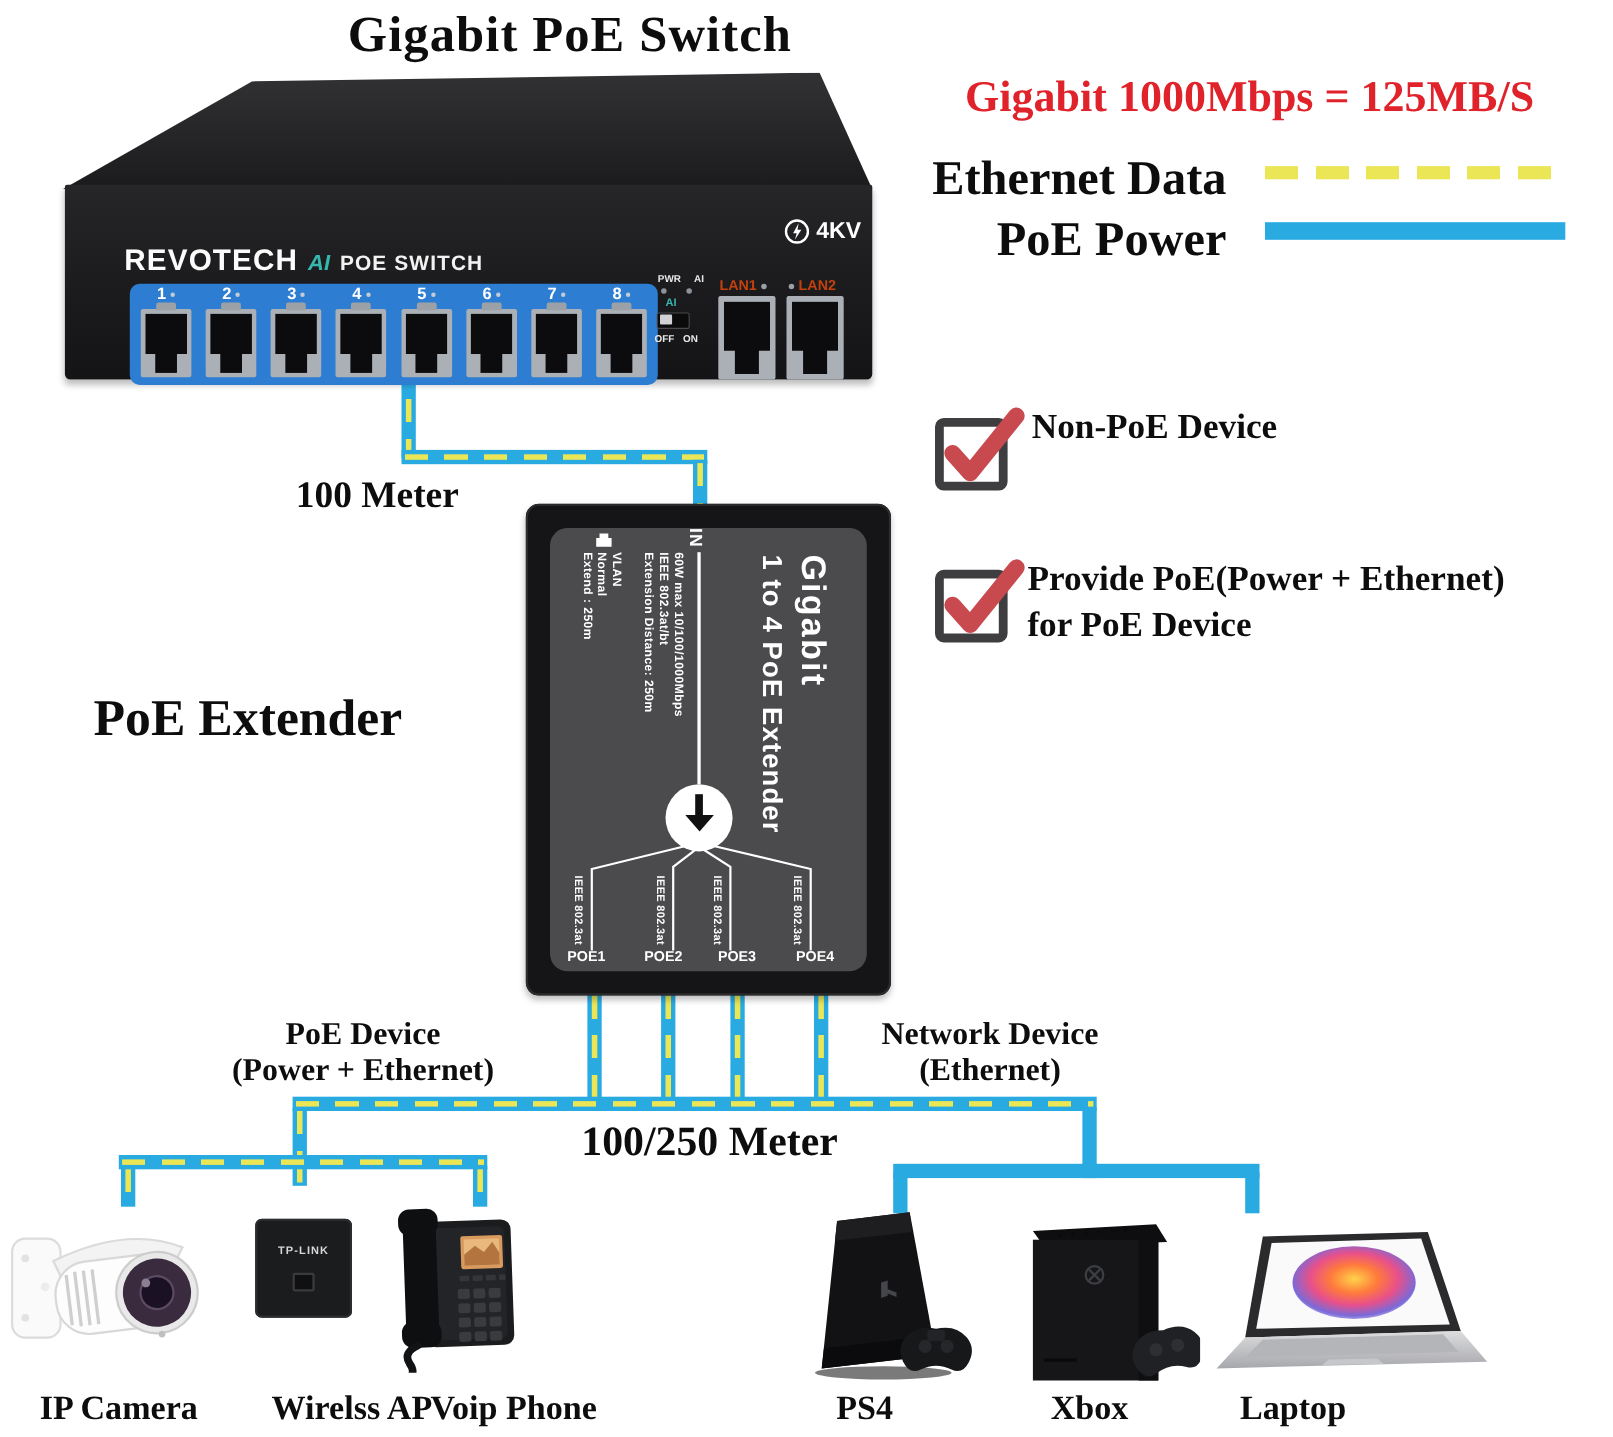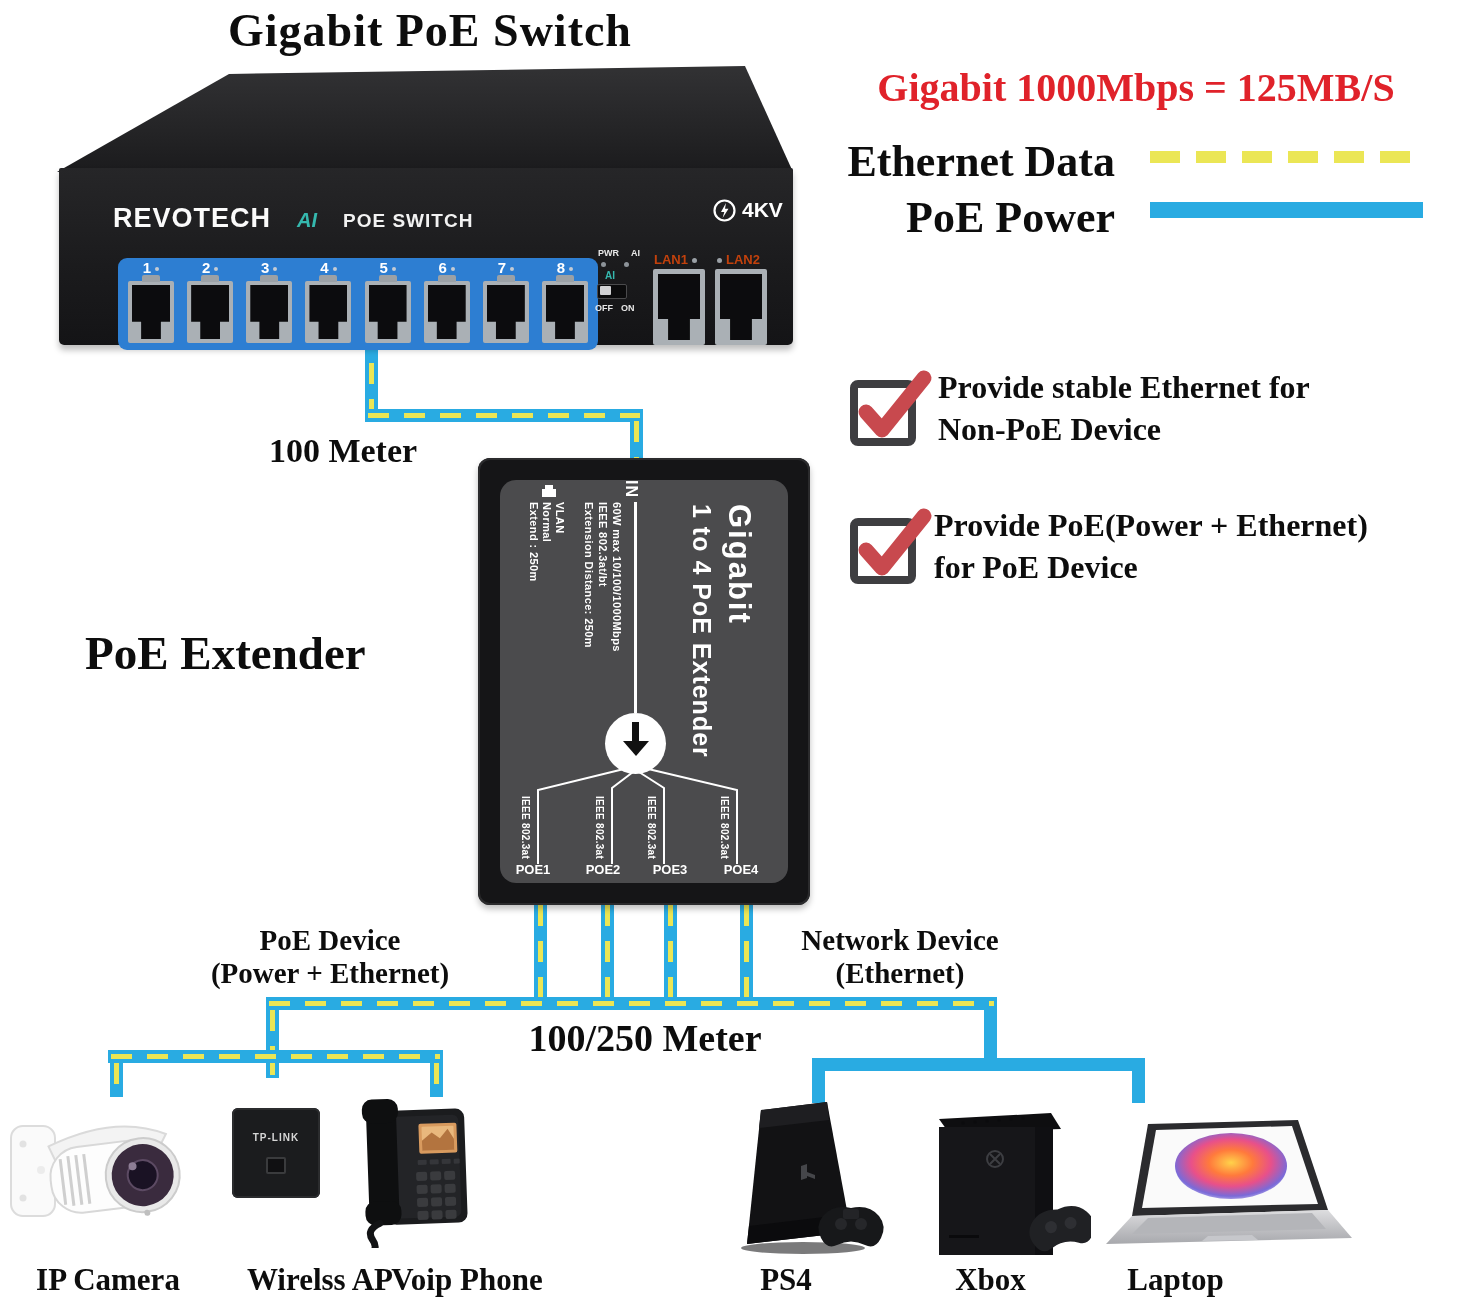--- a/index.html
+++ b/index.html
@@ -3,21 +3,21 @@
 <meta charset="utf-8">
 <style>
   html,body{margin:0;padding:0;background:#ffffff;}
   #canvas{position:relative;width:1466px;height:1306px;background:#ffffff;overflow:hidden;
           font-family:"Liberation Serif",serif;color:#0d0d0d;}
   .abs{position:absolute;}
   .center{text-align:center;}
   .right{text-align:right;}
 
   
-  .t-title{font-size:46px;font-weight:bold;letter-spacing:1px;}
+  .t-title{font-size:46px;font-weight:bold;letter-spacing:1px;text-align:right;}
   .t-red{font-size:40px;font-weight:bold;color:#e0222a;}
   .t-legend{font-size:44px;font-weight:bold;}
   .t-feature{font-size:32px;font-weight:bold;line-height:42px;}
   .t-meter{font-size:34px;font-weight:bold;}
   .t-extname{font-size:47px;font-weight:bold;}
   .t-branch{font-size:29px;font-weight:bold;line-height:33px;}
   .t-meter2{font-size:38px;font-weight:bold;}
   .t-device{font-size:31px;font-weight:bold;}
 
   
@@ -34,21 +34,21 @@
   .checkbox svg{position:absolute;left:-6px;top:-20px;overflow:visible;}
 
   
   .switch{position:absolute;left:57px;top:66px;width:736px;height:282px;}
   .sw-top{position:absolute;left:0;top:0;width:736px;height:106px;
       background:linear-gradient(180deg,#323234,#1b1b1d);
       clip-path:polygon(172px 8px,688px 0px,736px 106px,0px 106px);}
   .sw-front{position:absolute;left:2px;top:102px;width:734px;height:177px;
       background:linear-gradient(180deg,#262628,#1b1b1d 55%,#141416);
       border-radius:2px 2px 5px 5px;box-shadow:0 5px 6px rgba(0,0,0,0.25);}
-  .sw-brand{position:absolute;left:56px;top:137px;display:flex;align-items:baseline;gap:26px;}
+  .sw-brand{position:absolute;left:56px;top:155px;display:flex;align-items:baseline;gap:9px;}
   .sw-brand .b1{font-family:"Liberation Sans",sans-serif;font-weight:bold;font-size:27px;color:#fbfbfb;letter-spacing:1px;}
   .sw-brand .b2{font-family:"Liberation Sans",sans-serif;font-weight:bold;font-style:italic;font-size:20px;color:#35b8ae;}
   .sw-brand .b3{font-family:"Liberation Sans",sans-serif;font-weight:bold;font-size:19px;color:#f2f2f2;letter-spacing:1px;}
   .sw-badge{position:absolute;left:656px;top:132px;display:flex;align-items:center;gap:6px;color:#fff;
       font-family:"Liberation Sans",sans-serif;font-weight:bold;font-size:21px;}
   .sw-panel{position:absolute;left:61px;top:192px;width:480px;height:92px;background:#2d7ed2;border-radius:9px;}
   .sw-ports{position:absolute;left:10px;right:10px;top:23px;bottom:5px;display:flex;justify-content:space-between;}
   .portcol{position:relative;width:46px;}
   .pnum{position:absolute;top:-22px;left:0;width:100%;text-align:center;color:#fff;
       font-family:"Liberation Sans",sans-serif;font-weight:bold;font-size:15px;}
@@ -111,21 +111,20 @@
 
   <div class="abs t-legend right" style="left:815px;top:192px;width:300px;">PoE Power</div>
   <div class="legend-solid" style="left:1150px;top:202px;width:273px;height:16px;"></div>
 
   <div class="checkbox" style="left:850px;top:380px;">
     <svg width="80" height="80" viewBox="0 0 80 80">
       <path d="M14 44 L30 62 L72 10" fill="none" stroke="#c8494e" stroke-width="15" stroke-linecap="round" stroke-linejoin="round"></path>
     </svg>
   </div>
   <div class="abs t-feature" style="left:938px;top:366px;width:520px;">
-    <div>Provide stable Ethernet for</div>
     <div>Non-PoE Device</div>
   </div>
 
   <div class="checkbox" style="left:850px;top:518px;">
     <svg width="80" height="80" viewBox="0 0 80 80">
       <path d="M14 44 L30 62 L72 10" fill="none" stroke="#c8494e" stroke-width="15" stroke-linecap="round" stroke-linejoin="round"></path>
     </svg>
   </div>
   <div class="abs t-feature" style="left:934px;top:504px;width:540px;">
     <div>Provide PoE(Power + Ethernet)</div>

